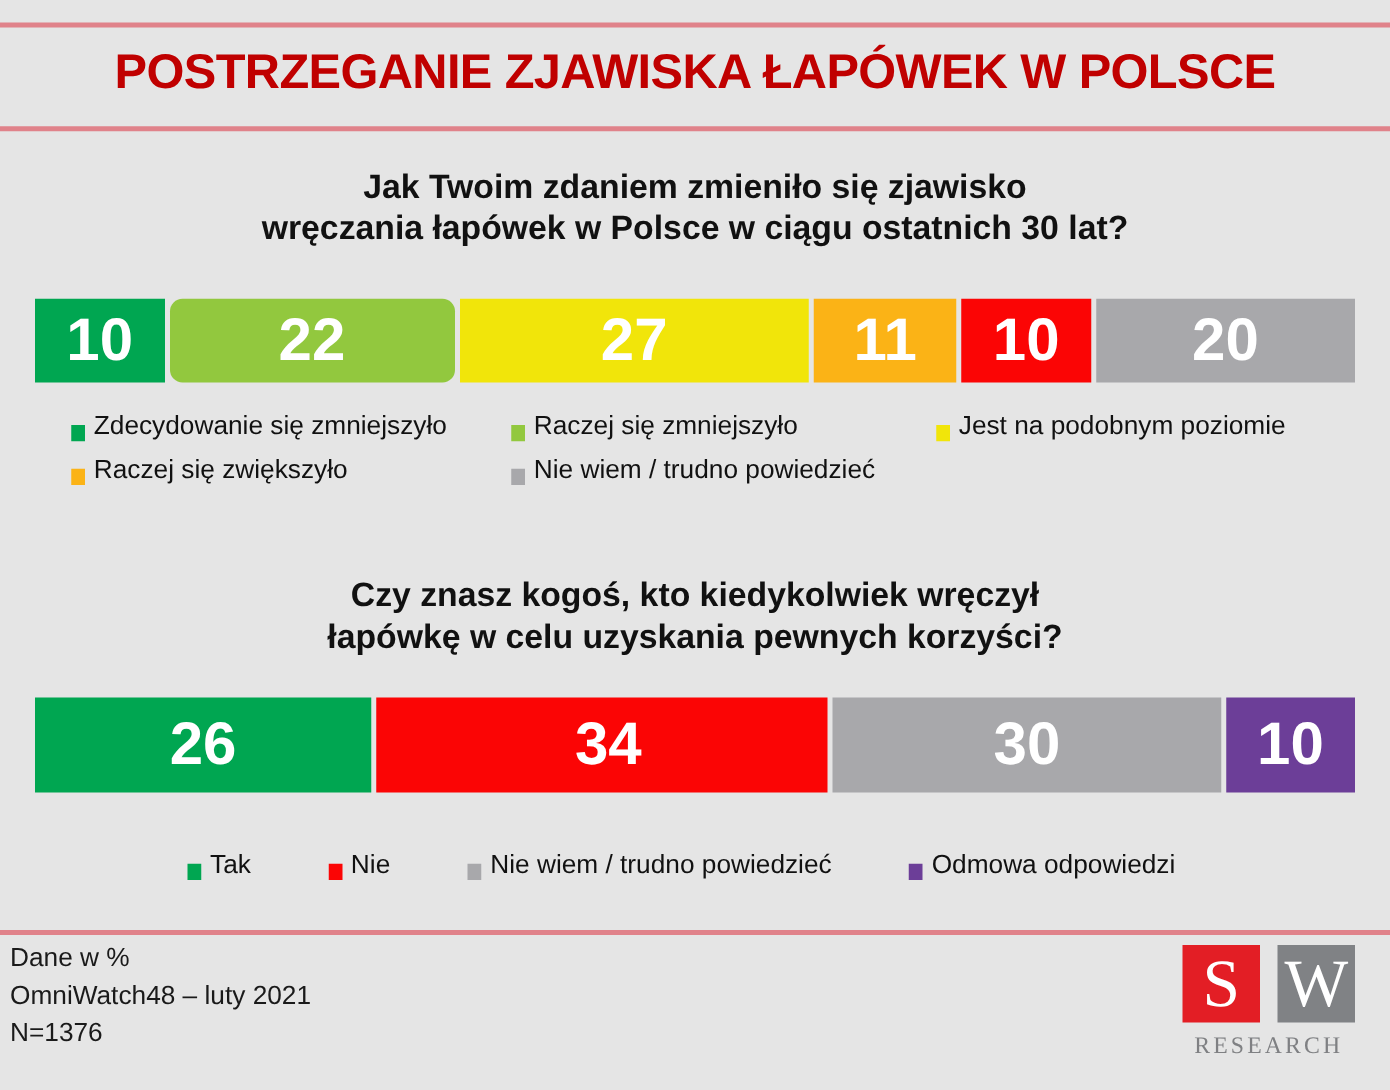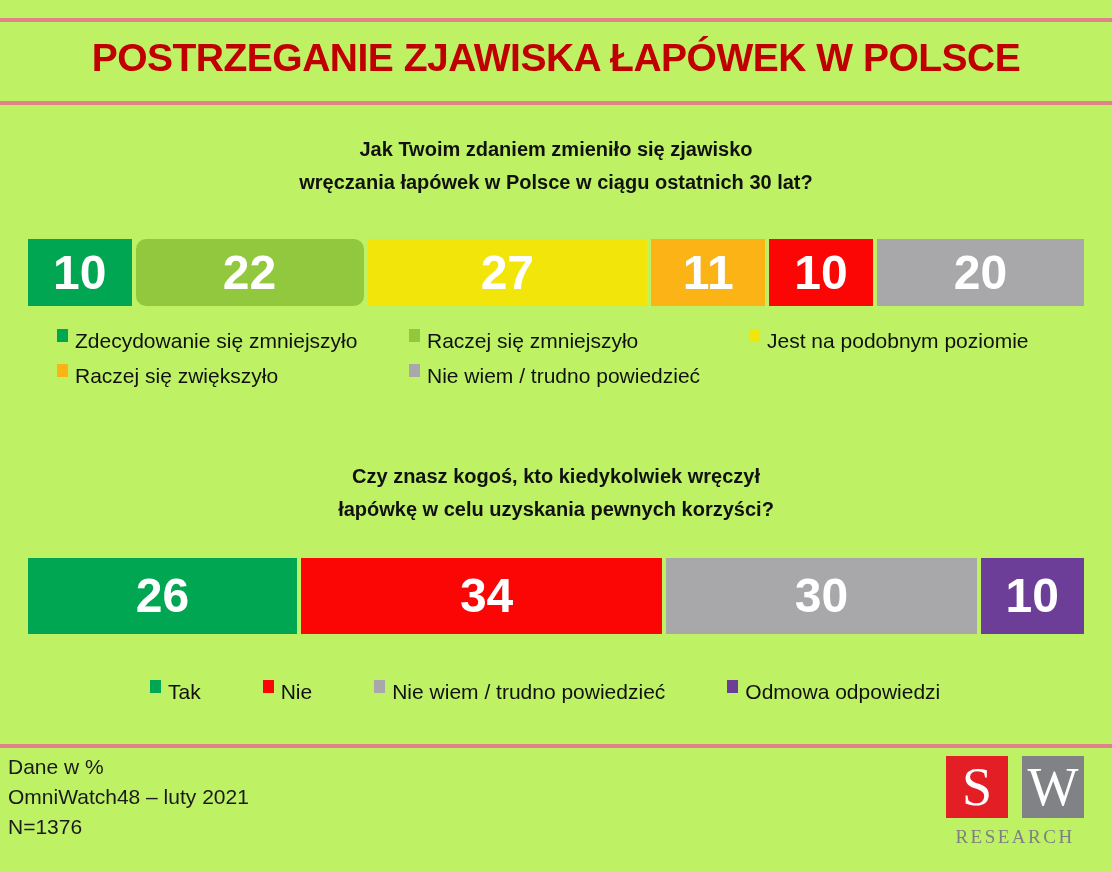--- a/index.html
+++ b/index.html
@@ -2,58 +2,58 @@
 <html lang="pl"><head>
 <meta charset="utf-8">
 <style>
   * { margin: 0; padding: 0; box-sizing: border-box; }
   html, body { background: #ffffff; }
   body {
     font-family: "Liberation Sans", "DejaVu Sans", sans-serif;
     width: 1112px; height: 872px;
     position: relative; overflow: hidden;
   }
-  .canvas { position: absolute; inset: 0; width: 1112px; height: 872px; background: #bef264; }
+  .canvas { position: absolute; inset: 0; width: 1112px; height: 872px; background: #e5e5e5; }
 
   .rule { position: absolute; left: 0; width: 1112px; height: 4px; background: #E0828A; }
   .rule-top { top: 18px; }
   .rule-under-title { top: 101px; }
   .rule-footer { top: 744px; }
 
   .page-title {
     position: absolute; top: 36px; left: 0; width: 1112px;
     text-align: center;
     font-size: 39px; font-weight: 700; letter-spacing: -0.5px;
     color: #C00000;
   }
 
   .question {
     position: absolute; left: 0; width: 1112px;
-    text-align: center; font-size: 20px; font-weight: 700;
+    text-align: center; font-size: 27px; font-weight: 700;
     color: #111111; line-height: 33px; white-space: pre-line;
   }
   .question-1 { top: 133px; }
   .question-2 { top: 460px; }
 
   .bar {
     position: absolute; left: 28px; width: 1056px;
     display: flex; align-items: stretch;
   }
   .bar-1 { top: 239px; height: 67px; }
   .bar-2 { top: 558px; height: 76px; }
   .seg {
     flex-basis: 0; display: flex; align-items: center; justify-content: center;
     min-width: 0;
   }
   .seg + .seg { margin-left: 4px; }
   .seg span {
     color: #ffffff; font-weight: 700; font-size: 48px; line-height: 1;
   }
 
-  .legend-item { display: flex; align-items: flex-start; white-space: nowrap; }
+  .legend-item { display: flex; align-items: flex-end; white-space: nowrap; }
   .swatch {
     width: 11px; height: 13px; display: inline-block; margin-right: 7px;
     flex: 0 0 auto;
   }
   .legend-label { font-size: 21px; color: #111111; }
 
   .legend-grid {
     position: absolute; left: 57px; top: 329px;
     display: grid;
     grid-template-columns: 352px 340px auto;

